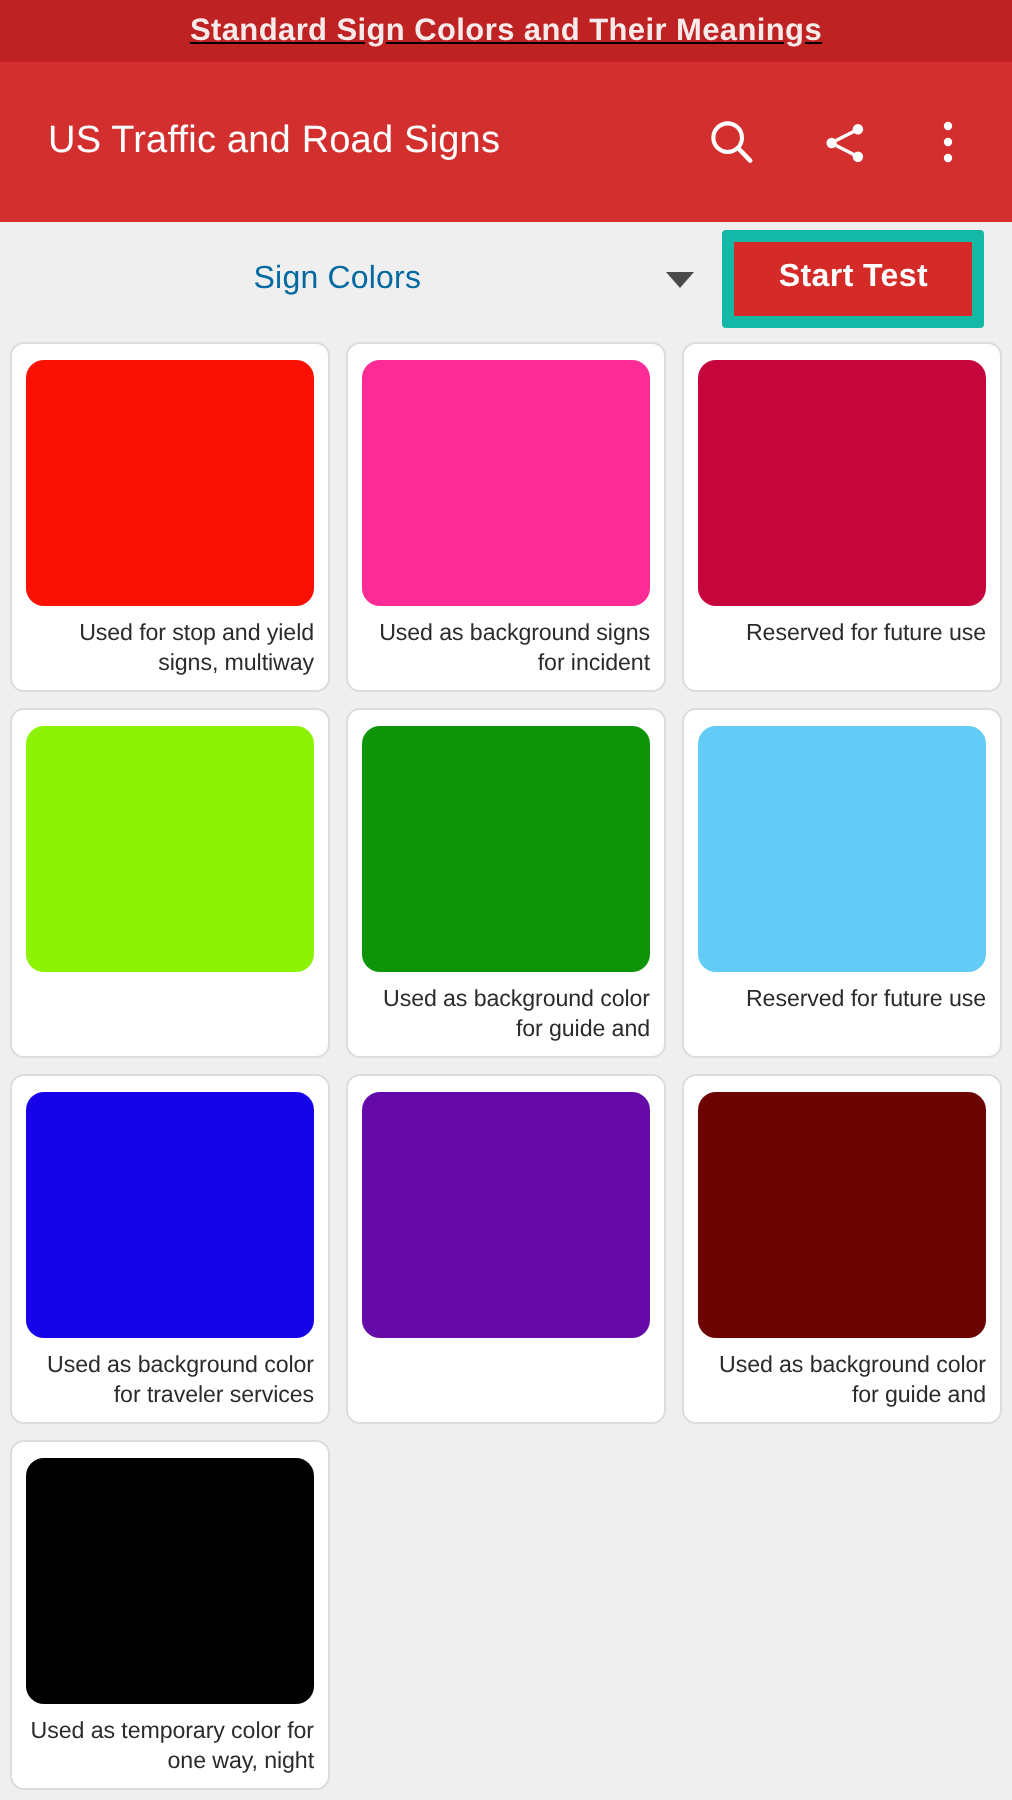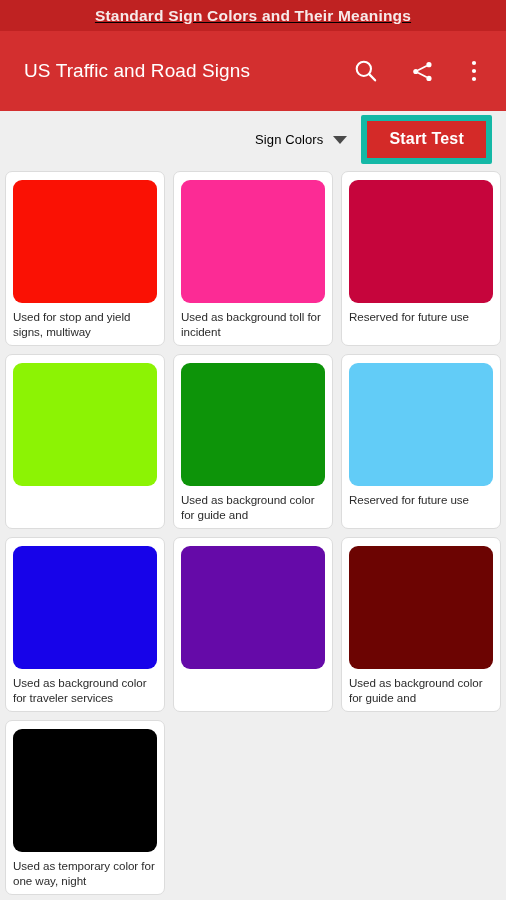--- a/index.html
+++ b/index.html
@@ -82,23 +82,23 @@
     flex: 1 1 auto;
     height: 42px;
     display: flex;
     align-items: center;
     position: relative;
     padding-left: 14px;
     cursor: pointer;
   }
   .spinner-label {
     flex: 1 1 auto;
-    text-align: right;
-    color: #000000;
-    font-size: 13px;
+    text-align: center;
+    color: #0369a1;
+    font-size: 16px;
     letter-spacing: .1px;
     padding-right: 10px;
   }
   .spinner-caret {
     width: 0; height: 0;
     border-left: 7px solid transparent;
     border-right: 7px solid transparent;
     border-top: 8px solid #4A4A4A;
     margin-right: 14px;
     flex: 0 0 auto;
@@ -137,21 +137,21 @@
   .swatch {
     width: 100%;
     height: 123px;
     border-radius: 9px;
   }
   .caption {
     margin-top: 7px;
     color: #2B2B2B;
     font-size: 11.6px;
     line-height: 14.5px;
-    text-align: left;
+    text-align: right;
     height: 29px;
     overflow: hidden;
     width: 100%;
     letter-spacing: -.05px;
   }
 </style>
 </head>
 <body>
 
 <div class="status-bar">
@@ -199,21 +199,21 @@
   <button class="start-test-btn">Start Test</button>
 </div>
 
 <div class="grid">
     <div class="color-card">
       <div class="swatch" style="background: rgb(250, 17, 4);"></div>
       <div class="caption">Used for stop and yield signs, multiway</div>
     </div>
     <div class="color-card">
       <div class="swatch" style="background: rgb(252, 43, 149);"></div>
-      <div class="caption">Used as background toll for incident</div>
+      <div class="caption">Used as background signs for incident</div>
     </div>
     <div class="color-card">
       <div class="swatch" style="background: rgb(198, 5, 60);"></div>
       <div class="caption">Reserved for future use</div>
     </div>
     <div class="color-card">
       <div class="swatch" style="background: rgb(140, 243, 4);"></div>
     </div>
     <div class="color-card">
       <div class="swatch" style="background: rgb(13, 148, 9);"></div>

